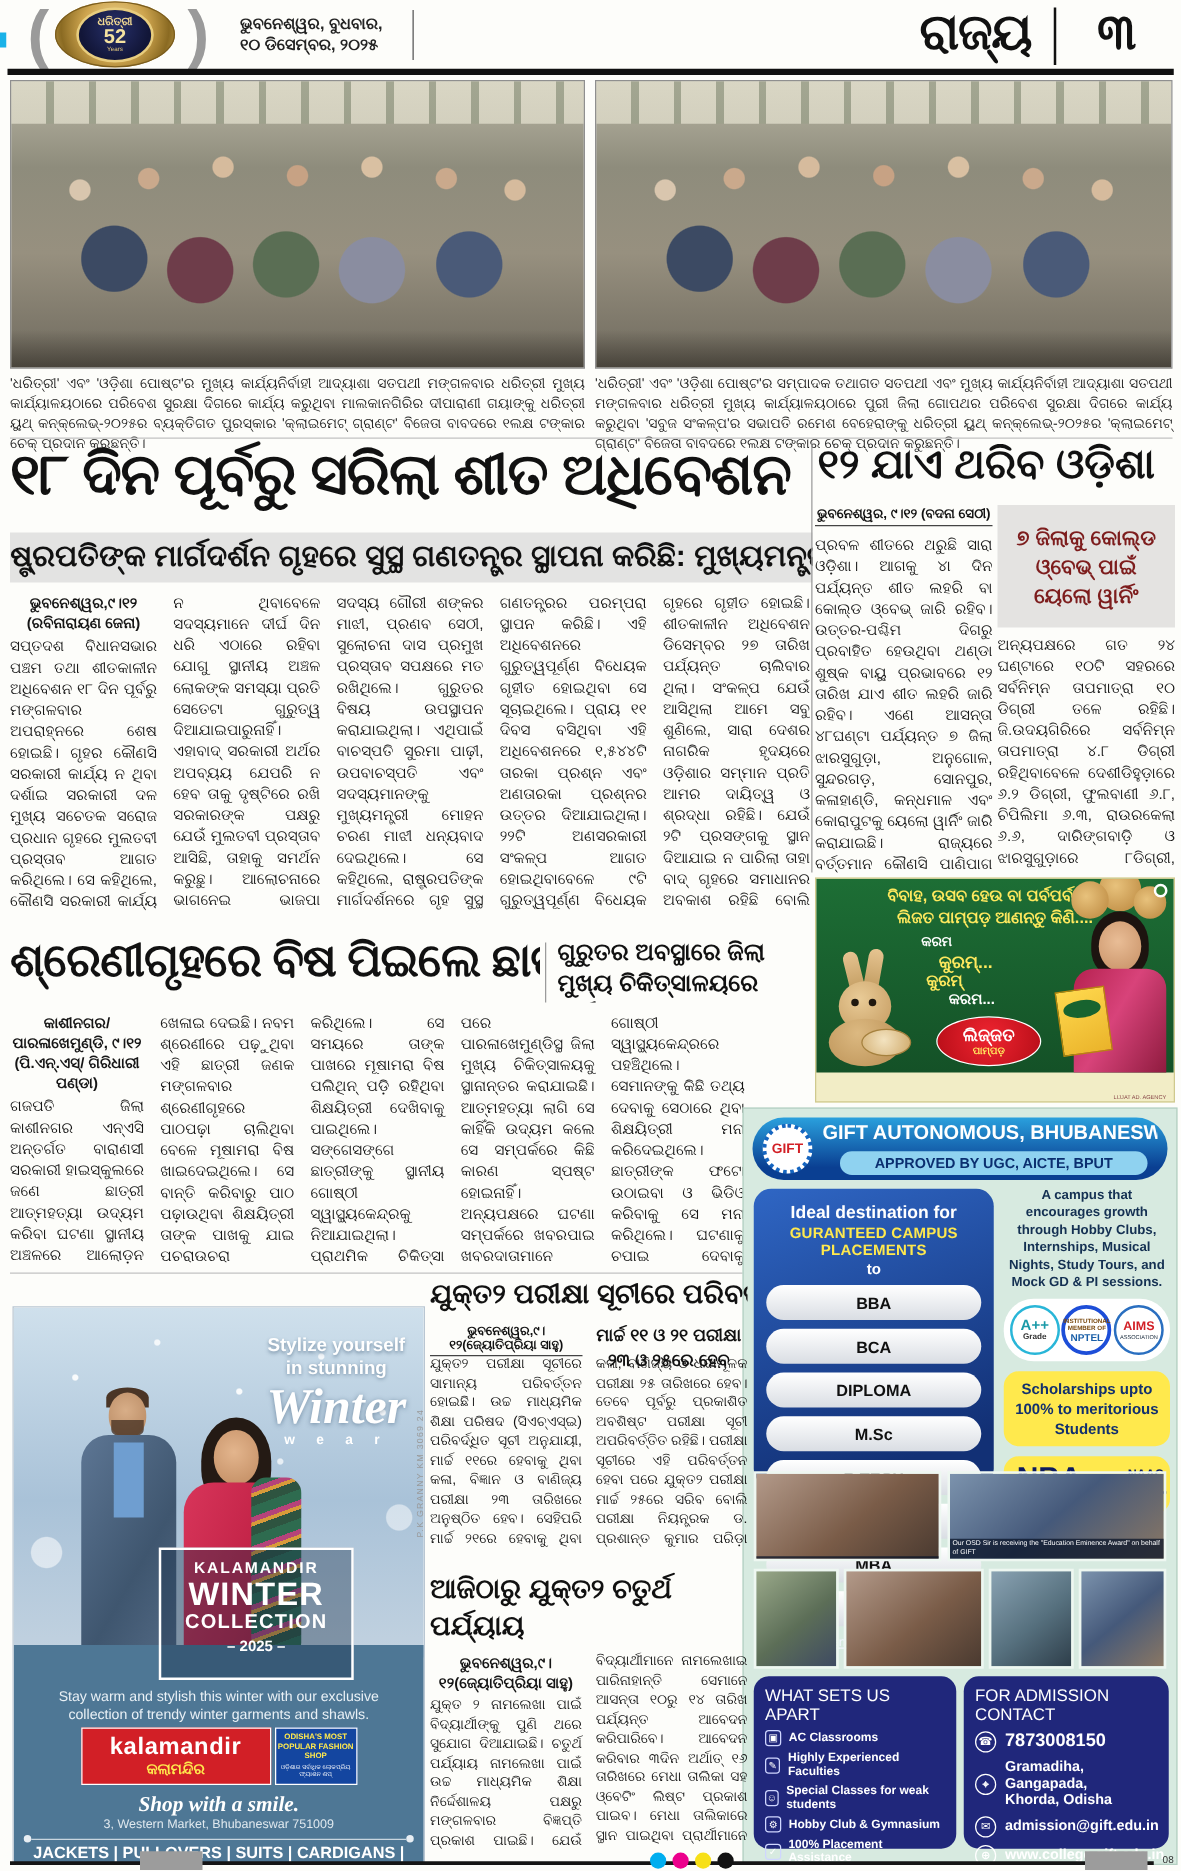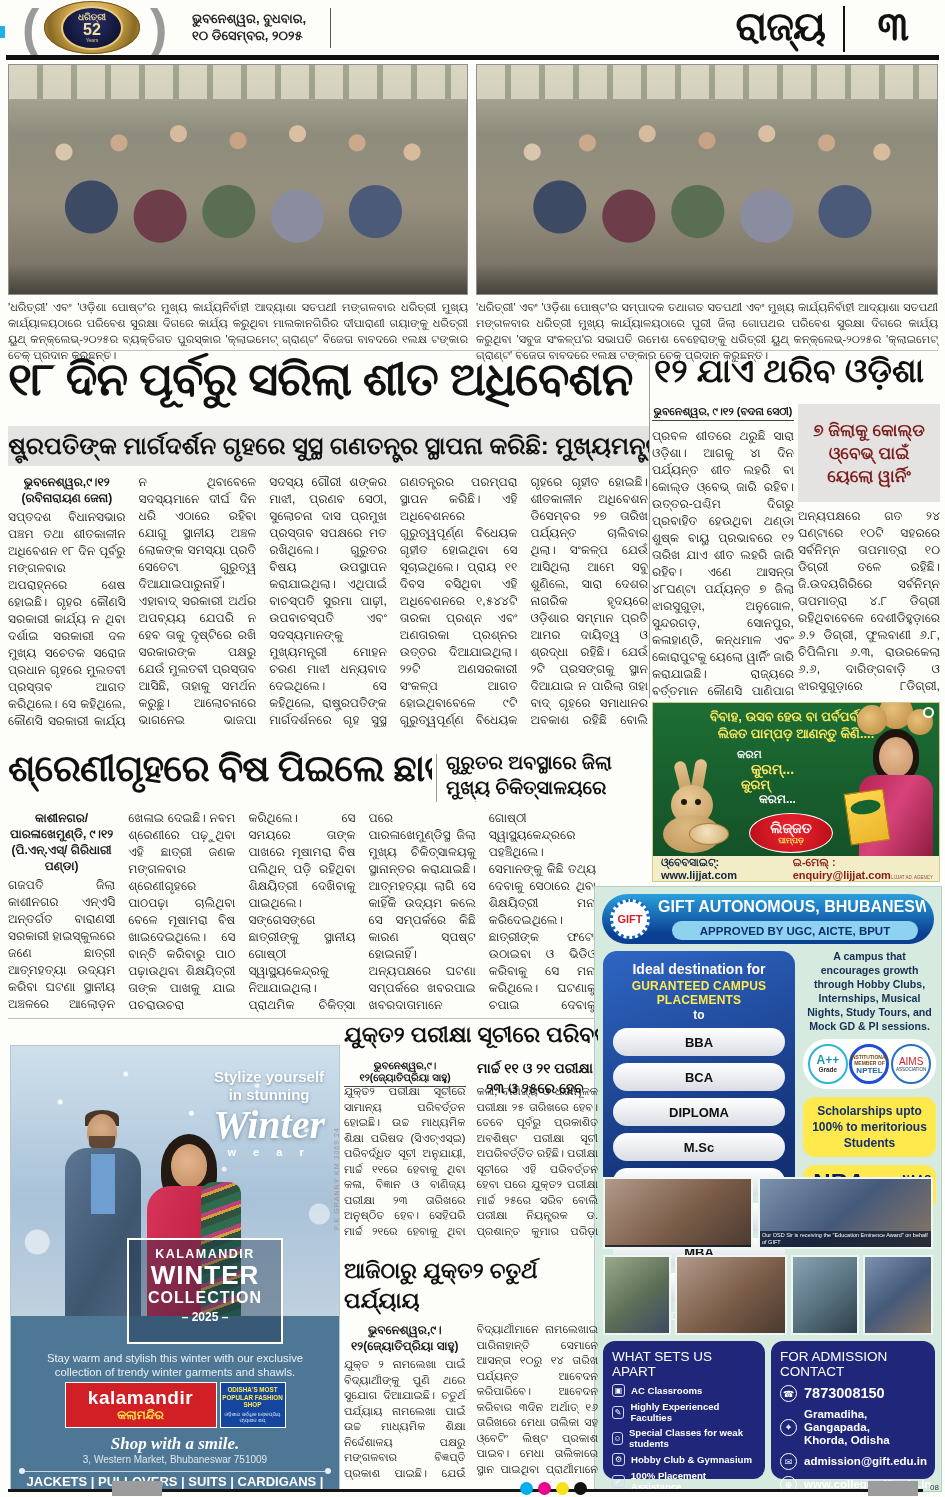--- a/index.html
+++ b/index.html
@@ -126,21 +126,21 @@
   .pillgrid { display:grid; grid-template-columns:1fr; gap:7px 8px; margin-top:6px; }
   .pill { background:linear-gradient(180deg,#ffffff,#d9dde3); border-radius:15px; height:28px; display:flex; align-items:center; justify-content:center;
     font-size:13px; font-weight:800; color:#101010; }
   .gift-leftbox .foot { font-size:10px; margin-top:8px; color:#f3f6ff;text-decoration:underline; }
   .gift-rightcol { position:absolute; left:208px; top:62px; width:133px; }
   .gift-blurb { font-size:10.6px; font-weight:800; color:#143052; line-height:14px; text-align:center; }
   .badges { margin-top:6px; background:#fff; border-radius:24px; height:50px; display:flex; align-items:center; justify-content:space-around; padding:0 4px; }
   .badge { width:40px; height:40px; border-radius:50%; display:flex; flex-direction:column; align-items:center; justify-content:center; text-align:center; }
   .b1 { border:2px solid #29b6d8; } .b1 .x1 { color:#1a9aa8; font-weight:800; font-size:12px; line-height:11px; } .b1 .x2 { color:#333; font-size:6.5px; font-weight:700; }
   .b2 { border:3px solid #1d4ed8; } .b2 .x1 { color:#7a4a10; font-size:5px; font-weight:700; line-height:6px; } .b2 .x2 { color:#1a5fa8; font-weight:800; font-size:8px; }
-  .b3 { border:2px solid #2a6fc0; } .b3 .x1 { color:#d21f26; font-weight:400; font-size:10px; line-height:10px; } .b3 .x2 { color:#234; font-size:4.5px; }
+  .b3 { border:2px solid #2a6fc0; } .b3 .x1 { color:#d21f26; font-weight:700; font-size:10px; line-height:10px; } .b3 .x2 { color:#234; font-size:4.5px; }
   .ybox { margin-top:8px; background:#ffe94d; border-radius:12px; padding:6px 6px; text-align:center; color:#12306e; font-weight:800; }
   .ybox.sch { font-size:12px; line-height:16px; }
   .nba { display:flex; align-items:center; justify-content:center; gap:6px; }
   .nba .left { text-align:center; }
   .nba .big { font-size:24px; line-height:22px; color:#0d1b5e; font-weight:800; display:inline; }
   .nba .in { font-size:11px; font-weight:800; color:#0d1b5e; display:inline; }
   .nba .sub { font-size:8px; font-weight:800; color:#0d1b5e; letter-spacing:.2px; }
   .nba .sep { width:2px; height:34px; background:#0d1b5e; }
   .nba .r1 { font-size:10px; font-weight:800; color:#0d1b5e; line-height:11px; }
   .nba .r2 { font-size:18px; font-weight:800; color:#0d1b5e; line-height:18px; }
@@ -325,24 +325,20 @@
       </div>
       <div class="lwoman">
         <div class="hair"></div>
           <div class="face"></div>
           <div class="body"></div>
         <div class="packet">
             <div class="pk"></div>
           </div>
       </div>
     </div>
-    <div class="strip">
-      <span class="web"><span>ଓ୍ବେବସାଇଟ୍:</span> <span>www.lijjat.com</span></span>
-      <span class="mail"><span>ଇ-ମେଲ୍ :</span> <span>enquiry@lijjat.com</span></span>
-    </div>
     <div class="agency">LIJJAT AD. AGENCY</div>
   </div>
 
   <div class="poison-headline">ଶ୍ରେଣୀଗୃହରେ ବିଷ ପିଇଲେ ଛାତ୍ରୀ</div>
   <div class="v-div" style="left:436px; top:754px; height:48px;"></div>
   <div class="poison-sidehead">
     <span>ଗୁରୁତର ଅବସ୍ଥାରେ ଜିଲା</span><br>
     <span>ମୁଖ୍ୟ ଚିକିତ୍ସାଳୟରେ ଭର୍ତ୍ତି</span>
   </div>
   <div class="story-body cols5" style="left:8px; top:810px; width:588px; height:206px;">

